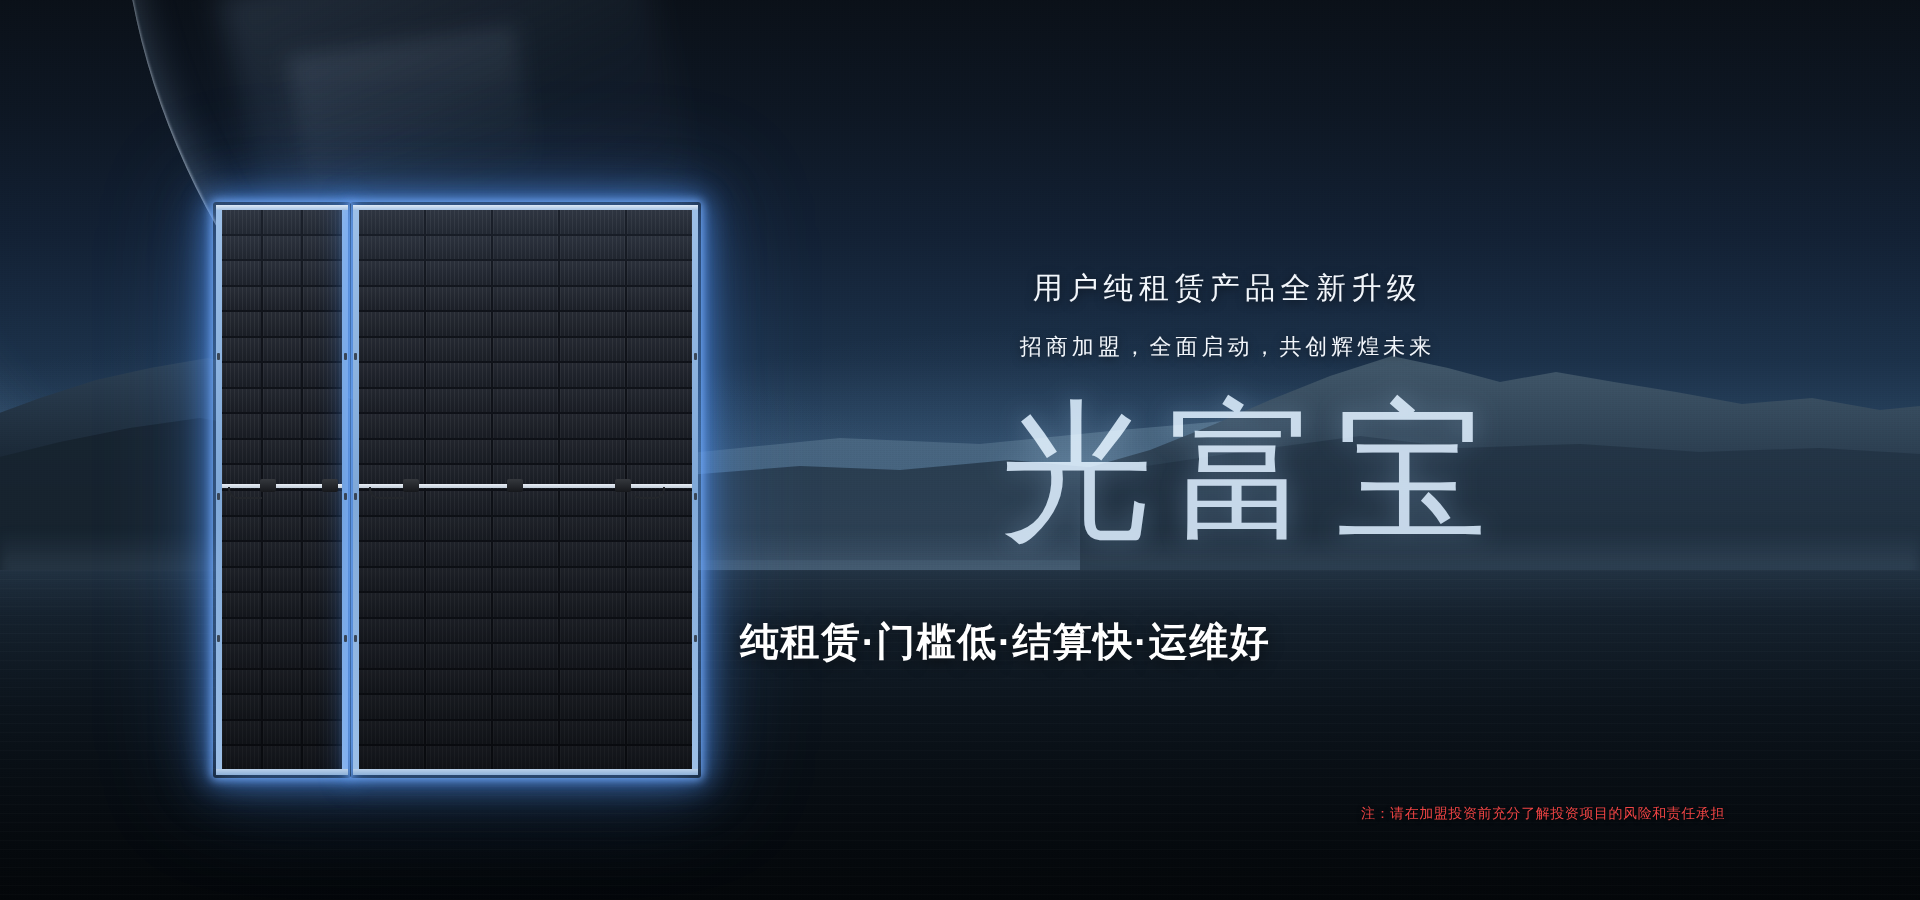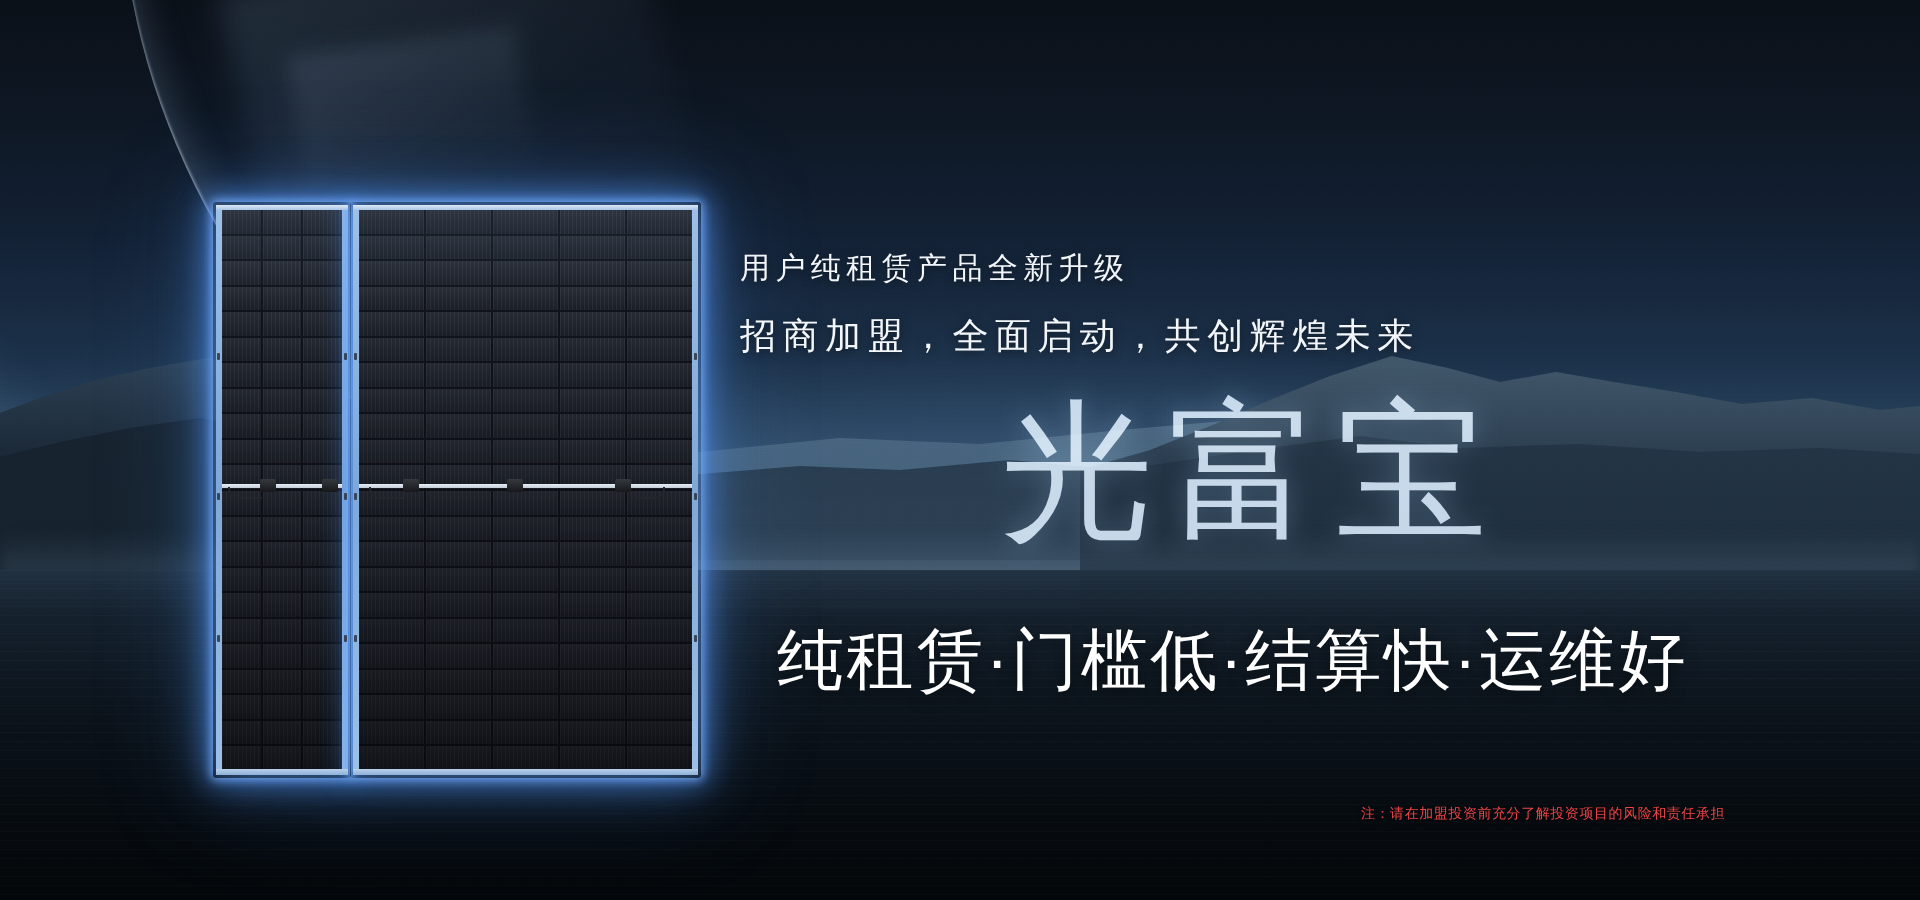--- a/index.html
+++ b/index.html
@@ -175,43 +175,43 @@
   }
   .panel-bot-rail{
     position:absolute;left:0;right:0;bottom:0;height:6px;
     background:linear-gradient(180deg,#b9d0ea,#8eb1d9);z-index:6;
   }
 
   
   .copy{position:absolute;right:0;top:0;width:1180px;height:900px;}
 
   .headline{
-    position:absolute;left:0;right:205px;text-align:left;
+    position:absolute;left:0;right:205px;text-align:center;
     color:#f2f6fb;font-weight:400;
     letter-spacing:.18em;
     text-shadow:0 2px 10px rgba(0,0,0,.55);
+    margin-top:20px;
   }
   .h1{top:248px;font-size:30px;}
-  .h2{top:312px;font-size:36px;}
+  .h2{top:312px;font-size:22px;}
 
   .brand{
     position:absolute;top:395px;left:8px;right:165px;
     text-align:center;
     font-size:152px;line-height:1;
     font-weight:400;
     letter-spacing:.10em;
     color:rgba(208,226,246,0.90);
     text-shadow:0 0 26px rgba(150,190,235,0.35);
     mix-blend-mode:screen;
   }
 
   .tagline{
     position:absolute;top:615px;left:0;right:195px;
-    text-align:center;
-    font-size:67px;font-weight:normal;
+    font-size:39px;font-weight:bold;
     color:#ffffff;
     letter-spacing:.04em;
     text-shadow:0 3px 16px rgba(0,0,0,.65);
   }
 
   .disclaimer{
     position:absolute;top:805px;right:195px;
     font-size:14px;color:#ef4444;letter-spacing:.04em;
     text-shadow:0 1px 5px rgba(0,0,0,.75);
   }

